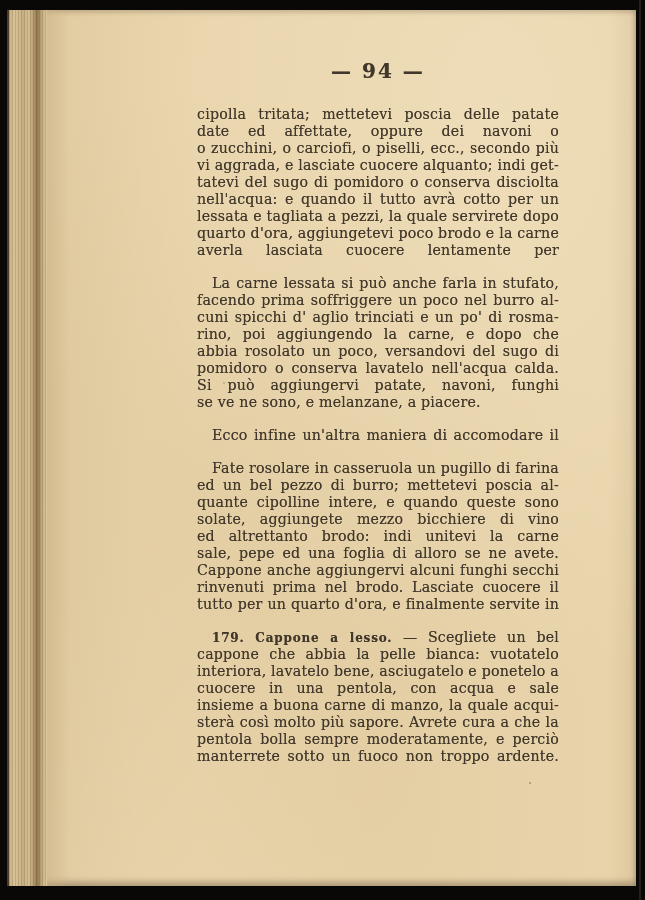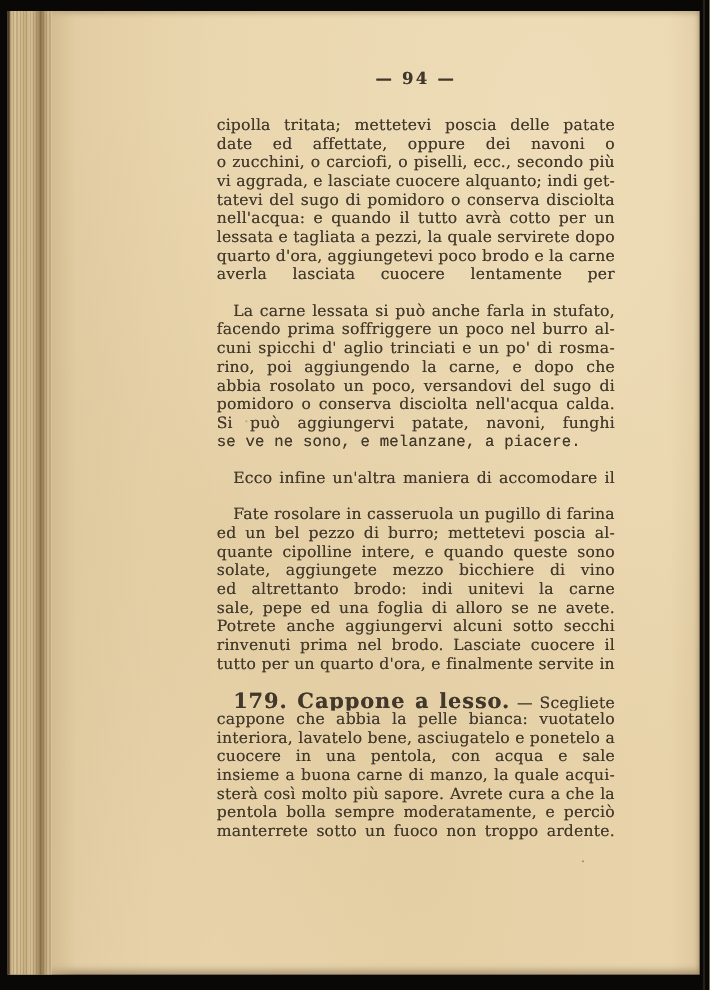--- a/index.html
+++ b/index.html
@@ -73,21 +73,21 @@
     left: 172px;
     top: 52px;
     width: 394px;
     color: #41382b;
     font-size: 14.2px;
     letter-spacing: 0.2px;
     text-shadow: 0 0 0.5px rgba(62,50,36,0.65);
   }
   .page-number {
     text-align: center;
-    font-size: 15px;
+    font-size: 20px;
     letter-spacing: 2px;
     height: 18px;
     line-height: 18px;
     margin-bottom: 26px;
     font-weight: bold;
   }
   .para {
     margin: 16px;
   }
   .para.space-before {
@@ -95,28 +95,27 @@
   }
   .line {
     height: 17px;
     line-height: 17px;
     text-align: justify;
     text-align-last: justify;
     overflow: hidden;
   }
   .line.lastline {
     text-align-last: left;
-    font-family: Liberation Mono, monospace;
   }
   .line.indent {
     text-indent: 15px;
   }
   .recipe-heading {
     font-weight: bold;
-    font-size: 19px;
+    font-size: 12px;
     letter-spacing: 0.8px;
     line-height: 1;
   }
 
   
   .speck {
     position: absolute;
     border-radius: 50%;
     background: #6f5a3e;
     opacity: 0.55;
@@ -151,35 +150,35 @@
           <div class="line">lessata e tagliata a pezzi, la quale servirete dopo</div>
           <div class="line">quarto d'ora, aggiungetevi poco brodo e la carne</div>
           <div class="line">averla lasciata cuocere lentamente per mezz'ora.</div>
         </div>
         <div class="para">
           <div class="line indent">La carne lessata si può anche farla in stufato,</div>
           <div class="line">facendo prima soffriggere un poco nel burro al-</div>
           <div class="line">cuni spicchi d' aglio trinciati e un po' di rosma-</div>
           <div class="line">rino, poi aggiungendo la carne, e dopo che questa</div>
           <div class="line">abbia rosolato un poco, versandovi del sugo di</div>
-          <div class="line">pomidoro o conserva disciolta nell'acqua calda.</div>
+          <div class="line">pomidoro o conserva lavatelo nell'acqua calda.</div>
           <div class="line">Si può aggiungervi patate, navoni, funghi freschi,</div>
           <div class="line lastline">se ve ne sono, e melanzane, a piacere.</div>
         </div>
         <div class="para">
           <div class="line indent">Ecco infine un'altra maniera di accomodare il</div>
         </div>
         <div class="para">
           <div class="line indent">Fate rosolare in casseruola un pugillo di farina</div>
           <div class="line">ed un bel pezzo di burro; mettetevi poscia al-</div>
           <div class="line">quante cipolline intere, e quando queste sono ro-</div>
           <div class="line">solate, aggiungete mezzo bicchiere di vino bianco</div>
           <div class="line">ed altrettanto brodo: indi unitevi la carne lessata</div>
           <div class="line">sale, pepe ed una foglia di alloro se ne avete.</div>
-          <div class="line">Potrete anche aggiungervi alcuni sotto secchi</div>
+          <div class="line">Cappone anche aggiungervi alcuni funghi secchi</div>
           <div class="line">rinvenuti prima nel brodo. Lasciate cuocere il</div>
           <div class="line">tutto per un quarto d'ora, e finalmente servite in</div>
         </div>
         <div class="para space-before">
           <div class="line indent"><span class="recipe-heading">179. Cappone a lesso.</span> — Scegliete un bel</div>
           <div class="line">cappone che abbia la pelle bianca: vuotatelo delle</div>
           <div class="line">interiora, lavatelo bene, asciugatelo e ponetelo a</div>
           <div class="line">cuocere in una pentola, con acqua e sale bastante,</div>
           <div class="line">insieme a buona carne di manzo, la quale acqui-</div>
           <div class="line">sterà così molto più sapore. Avrete cura a che la</div>

